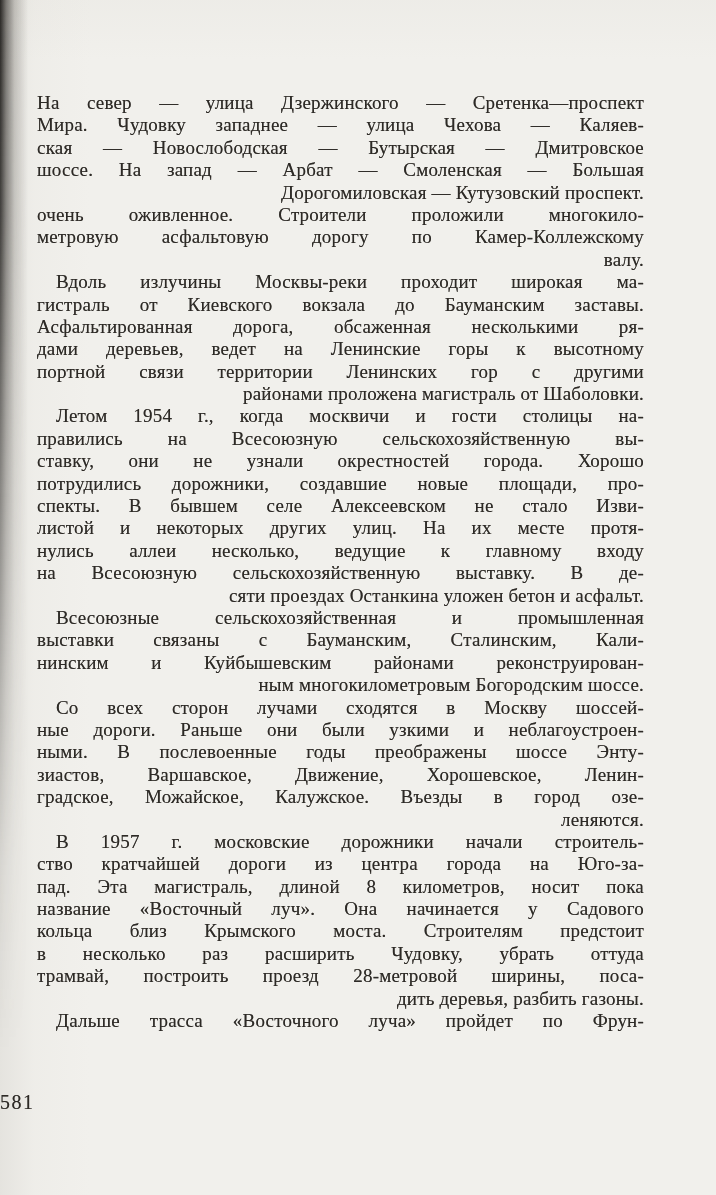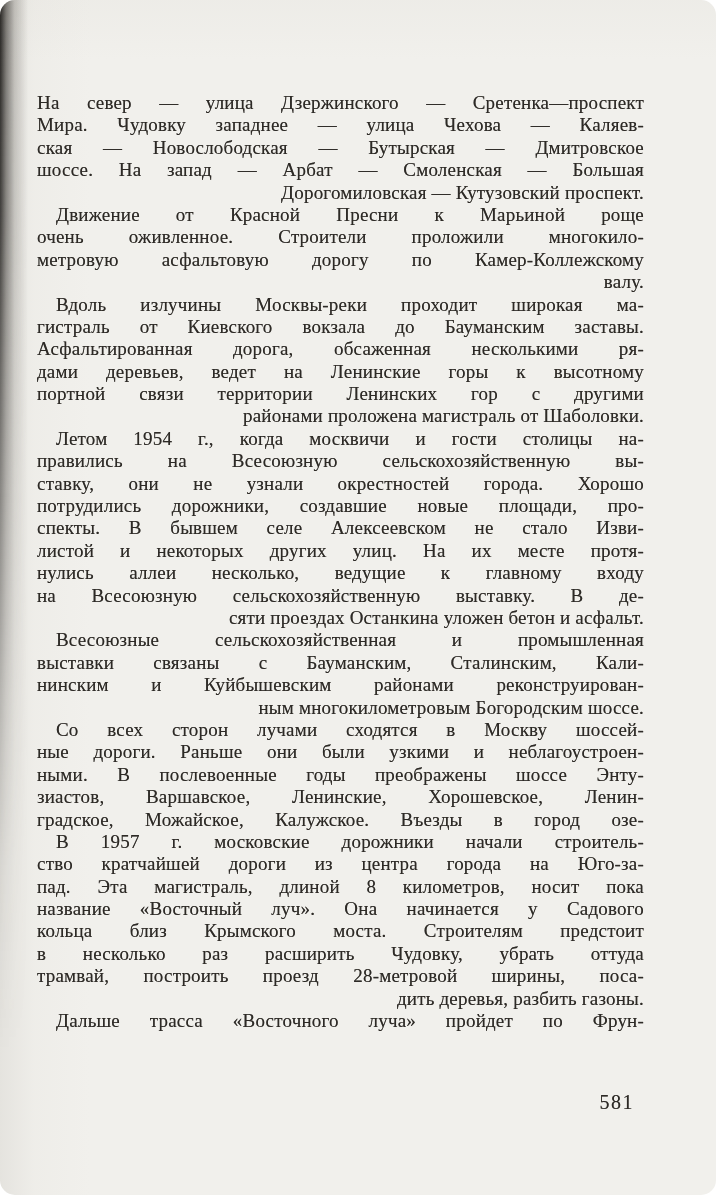--- a/index.html
+++ b/index.html
@@ -9,21 +9,20 @@
     overflow: hidden;
   }
   .page {
     position: relative;
     width: 716px; height: 1195px;
     background:
       linear-gradient(to right, rgba(185,182,175,0.22) 0px, rgba(215,212,205,0.10) 34px, rgba(240,239,235,0) 90px),
       linear-gradient(to bottom, rgba(226,224,218,0.25) 0px, rgba(240,239,235,0) 60px),
       var(--paper, #f1f0ec);
     overflow: hidden;
-    border-radius: 15px;
   }
   .binding-shadow {
     position: absolute; left: 0; top: 0;
     width: 28px; height: 1195px;
     background: linear-gradient(to right,
       rgba(24,22,20,0.92) 0%,
       rgba(52,49,45,0.60) 22%,
       rgba(88,84,78,0.28) 52%,
       rgba(120,116,110,0.0) 100%);
     -webkit-mask-image: linear-gradient(to bottom,
@@ -43,39 +42,37 @@
     height: 22.4px; line-height: 22.4px;
     overflow: hidden;
     text-shadow: 0 0 0.6px rgba(45,42,38,0.55);
     text-align: right;
   }
   .line.j { text-align: justify; }
   .line.j::after { content: ""; display: inline-block; width: 100%; height: 0; }
   .line.ind { text-indent: 19px; }
   .page-number {
     position: absolute; left: 0; top: 1091px; width: 634px;
-    text-align: right;
     font-size: 20px;
     color: var(--ink, #2d2a26);
     letter-spacing: 1.5px;
     text-shadow: 0 0 0.6px rgba(45,42,38,0.55);
   }
 </style>
 </head>
 <body>
 
 <div class="page">
   <div class="binding-shadow"></div>
   <div class="text-block">
       <div class="line j">На север — улица Дзержинского — Сретенка—проспект</div>
       <div class="line j">Мира. Чудовку западнее — улица Чехова — Каляев-</div>
       <div class="line j">ская — Новослободская — Бутырская — Дмитровское</div>
       <div class="line j">шоссе. На запад — Арбат — Смоленская — Большая</div>
       <div class="line">Дорогомиловская — Кутузовский проспект.</div>
-      <div class="line j ind">Движение от Красной Пресни к Марьиной роще</div>
       <div class="line j">очень оживленное. Строители проложили многокило-</div>
       <div class="line j">метровую асфальтовую дорогу по Камер-Коллежскому</div>
       <div class="line">валу.</div>
       <div class="line j ind">Вдоль излучины Москвы-реки проходит широкая ма-</div>
       <div class="line j">гистраль от Киевского вокзала до Бауманским заставы.</div>
       <div class="line j">Асфальтированная дорога, обсаженная несколькими ря-</div>
       <div class="line j">дами деревьев, ведет на Ленинские горы к высотному</div>
       <div class="line j">портной связи территории Ленинских гор с другими</div>
       <div class="line">районами проложена магистраль от Шаболовки.</div>
       <div class="line j ind">Летом 1954 г., когда москвичи и гости столицы на-</div>
@@ -87,22 +84,23 @@
       <div class="line j">нулись аллеи несколько, ведущие к главному входу</div>
       <div class="line j">на Всесоюзную сельскохозяйственную выставку. В де-</div>
       <div class="line">сяти проездах Останкина уложен бетон и асфальт.</div>
       <div class="line j ind">Всесоюзные сельскохозяйственная и промышленная</div>
       <div class="line j">выставки связаны с Бауманским, Сталинским, Кали-</div>
       <div class="line j">нинским и Куйбышевским районами реконструирован-</div>
       <div class="line">ным многокилометровым Богородским шоссе.</div>
       <div class="line j ind">Со всех сторон лучами сходятся в Москву шоссей-</div>
       <div class="line j">ные дороги. Раньше они были узкими и неблагоустроен-</div>
       <div class="line j">ными. В послевоенные годы преображены шоссе Энту-</div>
-      <div class="line j">зиастов, Варшавское, Ленинские, Хорошевское, Ленин-</div>
+      <div class="line j">зиастов, Варшавское, Движение, Хорошевское, Ленин-</div>
       <div class="line j">градское, Можайское, Калужское. Въезды в город озе-</div>
+      <div class="line">леняются.</div>
       <div class="line j ind">В 1957 г. московские дорожники начали строитель-</div>
       <div class="line j">ство кратчайшей дороги из центра города на Юго-за-</div>
       <div class="line j">пад. Эта магистраль, длиной 8 километров, носит пока</div>
       <div class="line j">название «Восточный луч». Она начинается у Садового</div>
       <div class="line j">кольца близ Крымского моста. Строителям предстоит</div>
       <div class="line j">в несколько раз расширить Чудовку, убрать оттуда</div>
       <div class="line j">трамвай, построить проезд 28-метровой ширины, поса-</div>
       <div class="line">дить деревья, разбить газоны.</div>
       <div class="line j ind">Дальше трасса «Восточного луча» пройдет по Фрун-</div>
     </div>

